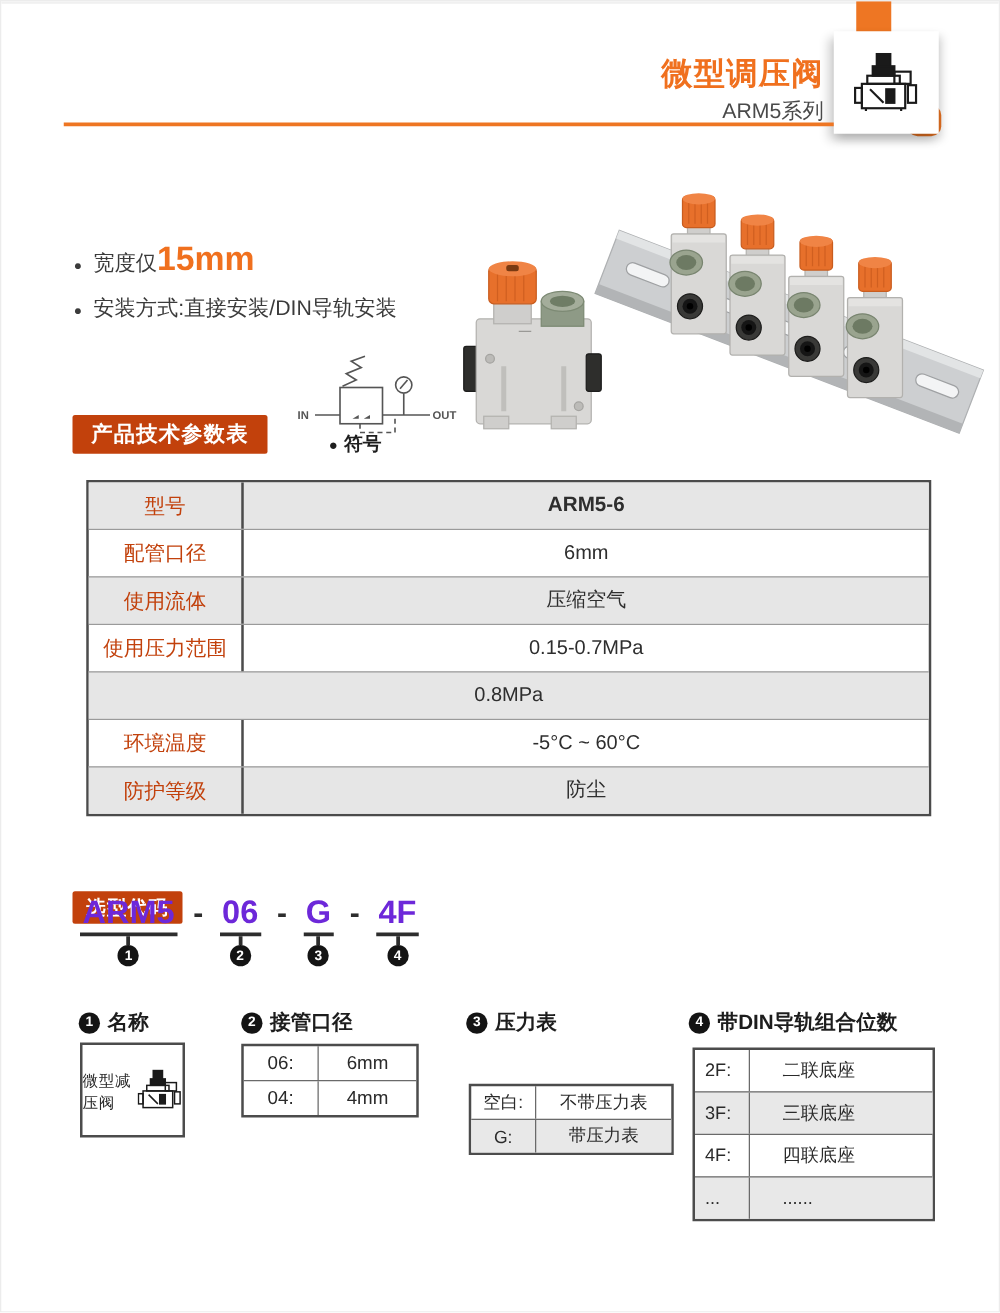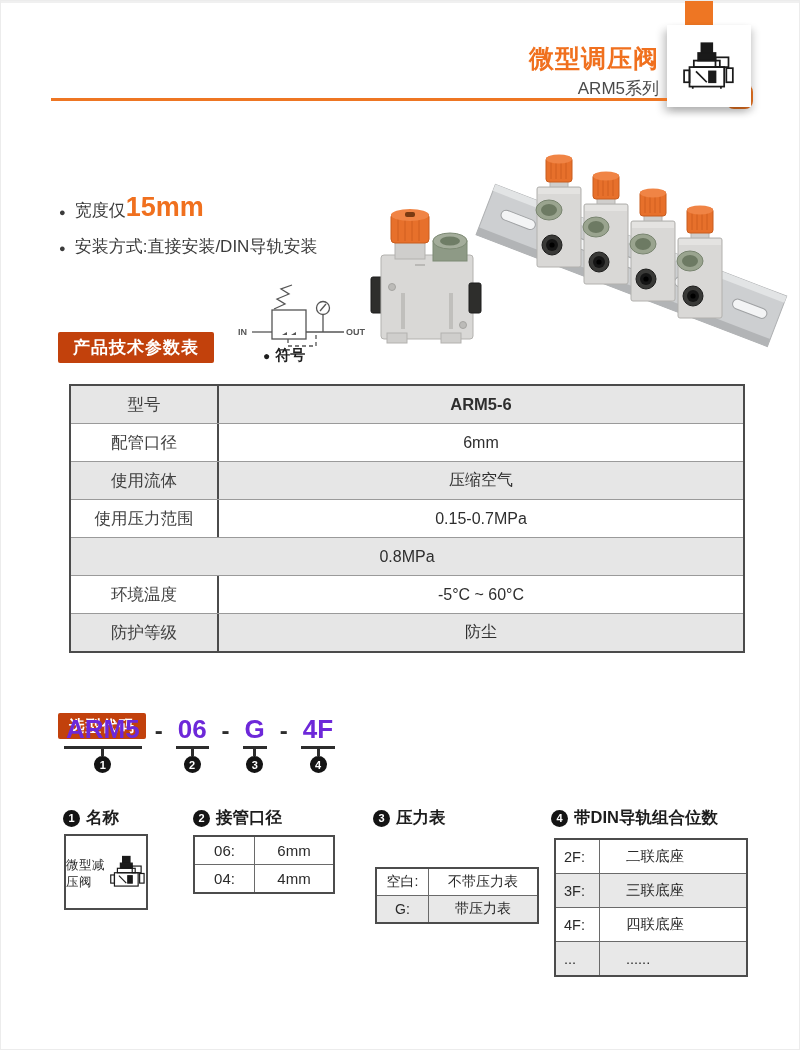--- a/index.html
+++ b/index.html
@@ -33,22 +33,22 @@
   
   .sec-label{position:absolute;background:#c2410c;color:#fff;font-weight:bold;display:flex;align-items:center;justify-content:center;border-radius:2px;}
   .sec-label-1{left:57px;top:331px;width:156px;height:31px;font-size:17px;letter-spacing:1px;}
   .sec-label-2{left:57px;top:712px;width:88px;height:26px;font-size:15.5px;letter-spacing:1px;}
 
   
   .spec-table{position:absolute;left:68px;top:383px;width:672px;border:2px solid #4b4b4b;background:#fff;}
   .spec-row{display:flex;height:37px;border-top:1px solid #9a9a9a;}
   .spec-row:first-child{border-top:none;}
   .spec-row.alt{background:#E6E6E6;}
-  .spec-k{width:148px;border-right:2px solid #4b4b4b;display:flex;align-items:center;justify-content:center;
-          font-size:16.5px;color:#404040;box-sizing:border-box;}
+  .spec-k{width:124px;border-right:2px solid #4b4b4b;display:flex;align-items:center;justify-content:center;
+          font-size:16.5px;color:#c2410c;box-sizing:border-box;}
   .spec-v{flex:1;display:flex;align-items:center;justify-content:center;font-size:16px;color:#2e2e2e;}
   .spec-v.bold{font-weight:bold;font-size:16.5px;}
 
   
   .code-line{position:absolute;left:63px;top:713px;display:flex;align-items:flex-start;}
   .seg{display:flex;flex-direction:column;align-items:center;}
   .seg-text{font-size:26px;font-weight:bold;color:#6d28d9;padding:0 2px 1px 2px;border-bottom:3px solid #2d2d2d;line-height:1.2;}
   .seg-stem{width:3px;height:7px;background:#2d2d2d;}
   .num-circle{width:17px;height:17px;border-radius:50%;background:#141414;color:#fff;font-size:11px;
               font-weight:bold;display:flex;align-items:center;justify-content:center;flex:0 0 auto;}

